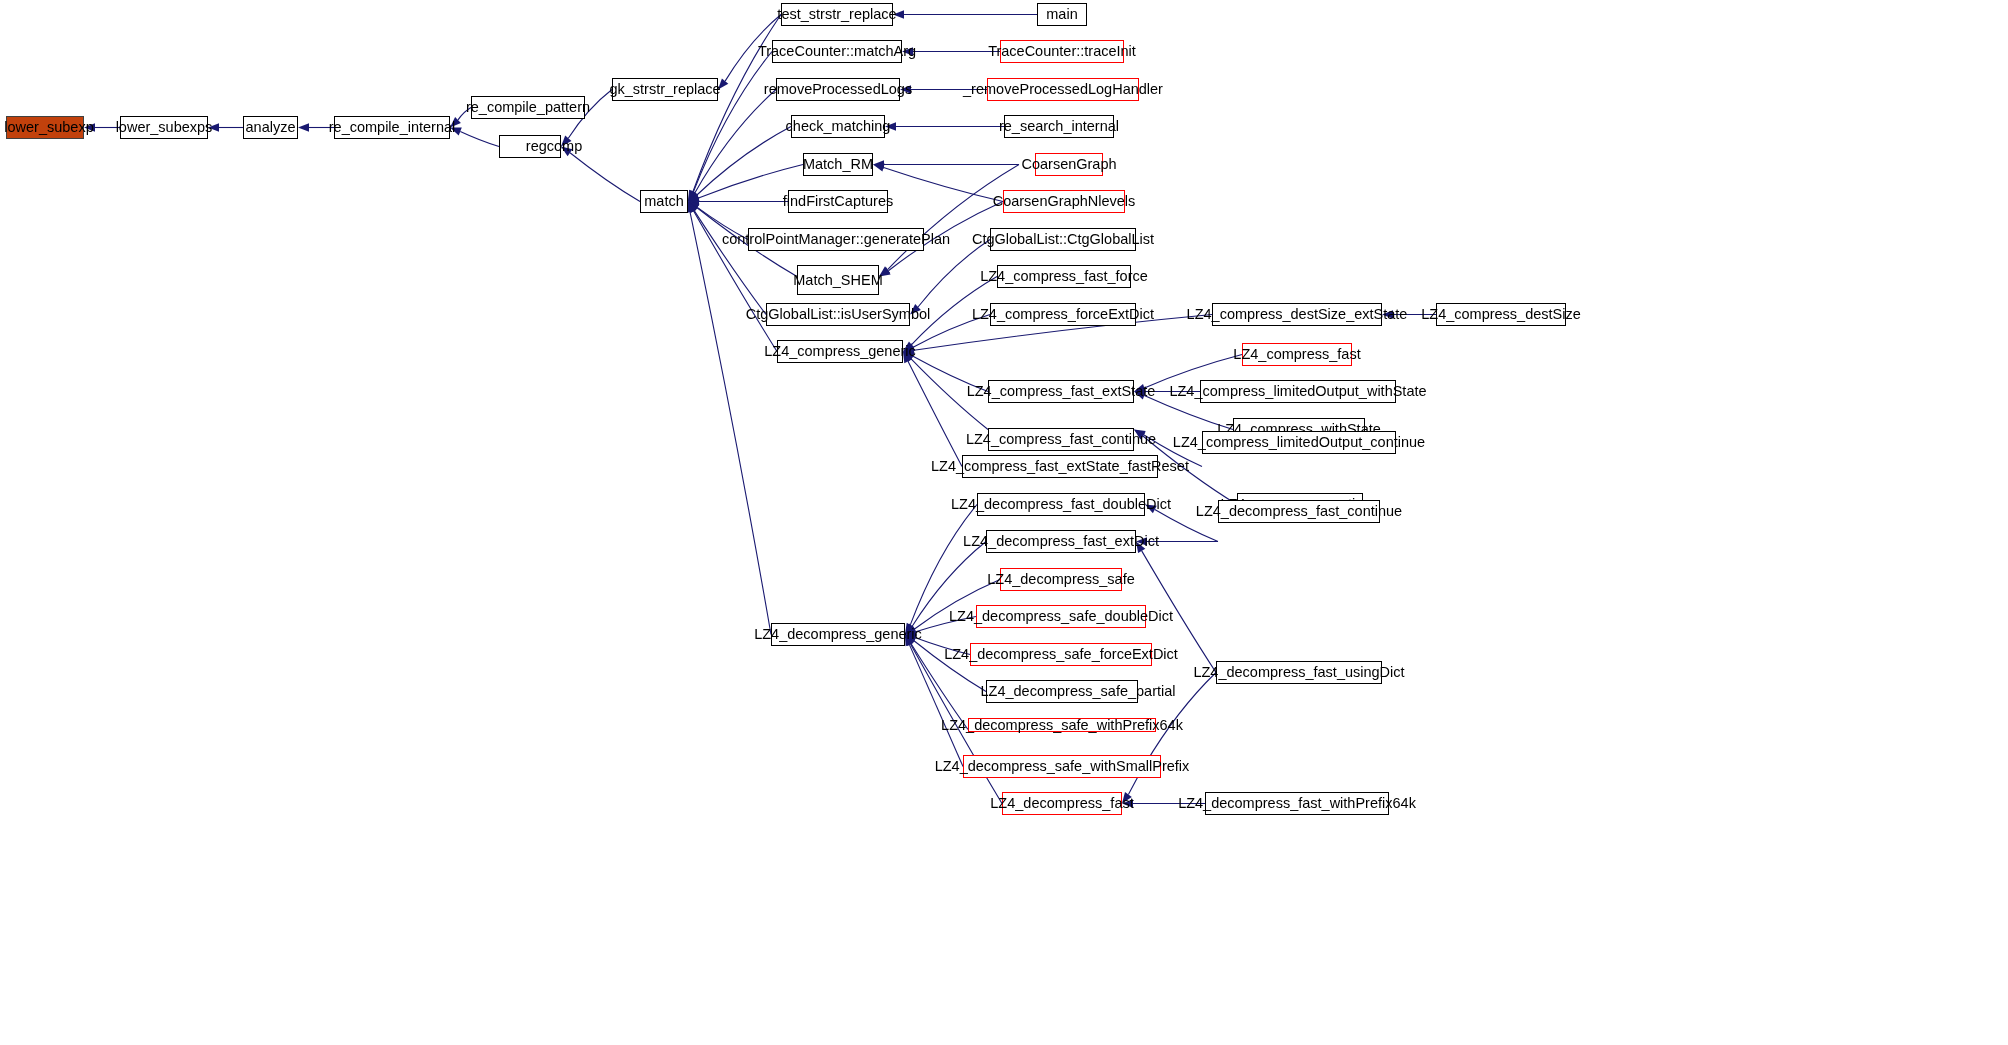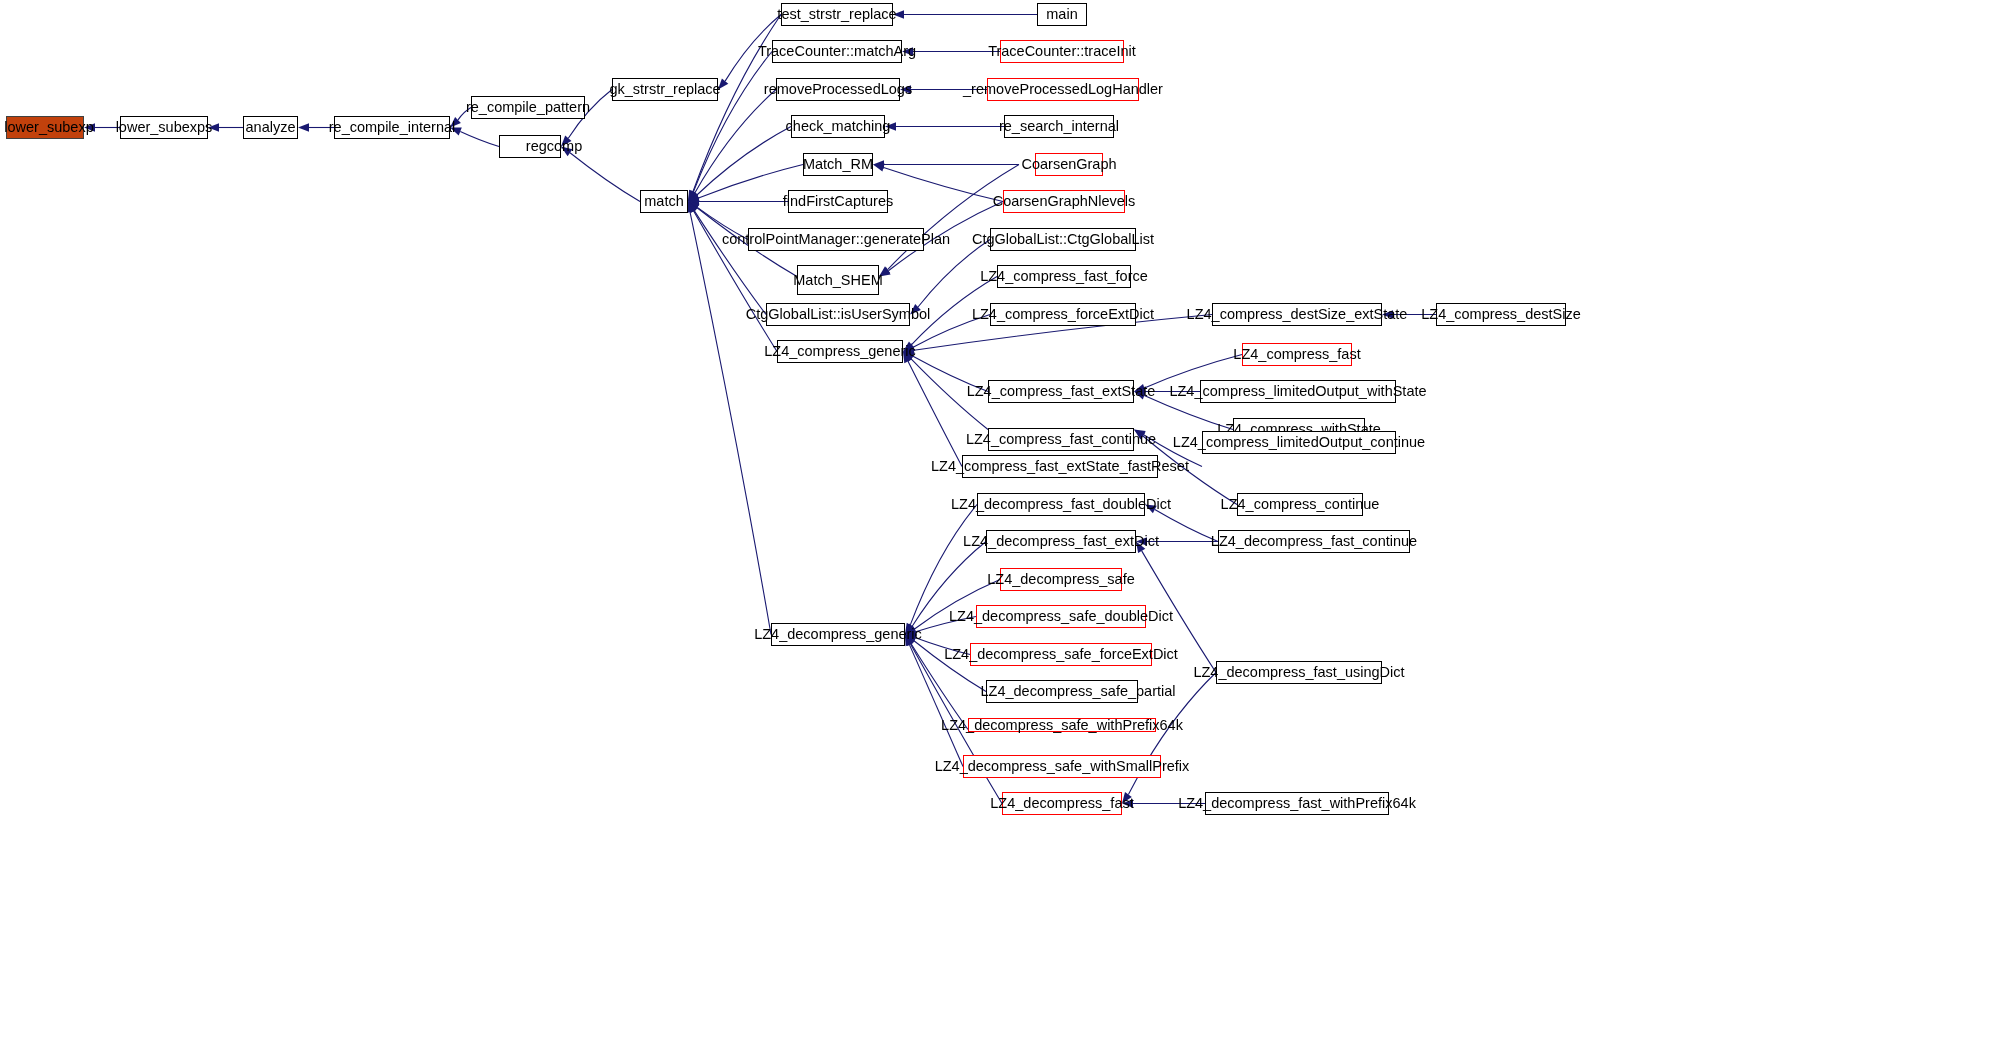--- a/index.html
+++ b/index.html
@@ -275,21 +275,21 @@
       </div>
       <div class="node" style="left: 1237px; top: 493px; width: 126px; height: 23px;">
         <span class="node-label">LZ4_compress_continue</span>
       </div>
       <div class="node" style="left: 977px; top: 493px; width: 168px; height: 23px;">
         <span class="node-label">LZ4_decompress_fast_doubleDict</span>
       </div>
       <div class="node" style="left: 986px; top: 530px; width: 150px; height: 23px;">
         <span class="node-label">LZ4_decompress_fast_extDict</span>
       </div>
-      <div class="node" style="left: 1218px; top: 530px; width: 192px; height: 23px;">
+      <div class="node" style="left: 1218px; top: 500px; width: 162px; height: 23px;">
         <span class="node-label">LZ4_decompress_fast_continue</span>
       </div>
       <div class="node red" style="left: 1000px; top: 568px; width: 122px; height: 23px;">
         <span class="node-label">LZ4_decompress_safe</span>
       </div>
       <div class="node red" style="left: 976px; top: 605px; width: 170px; height: 23px;">
         <span class="node-label">LZ4_decompress_safe_doubleDict</span>
       </div>
       <div class="node" style="left: 771px; top: 623px; width: 134px; height: 23px;">
         <span class="node-label">LZ4_decompress_generic</span>

